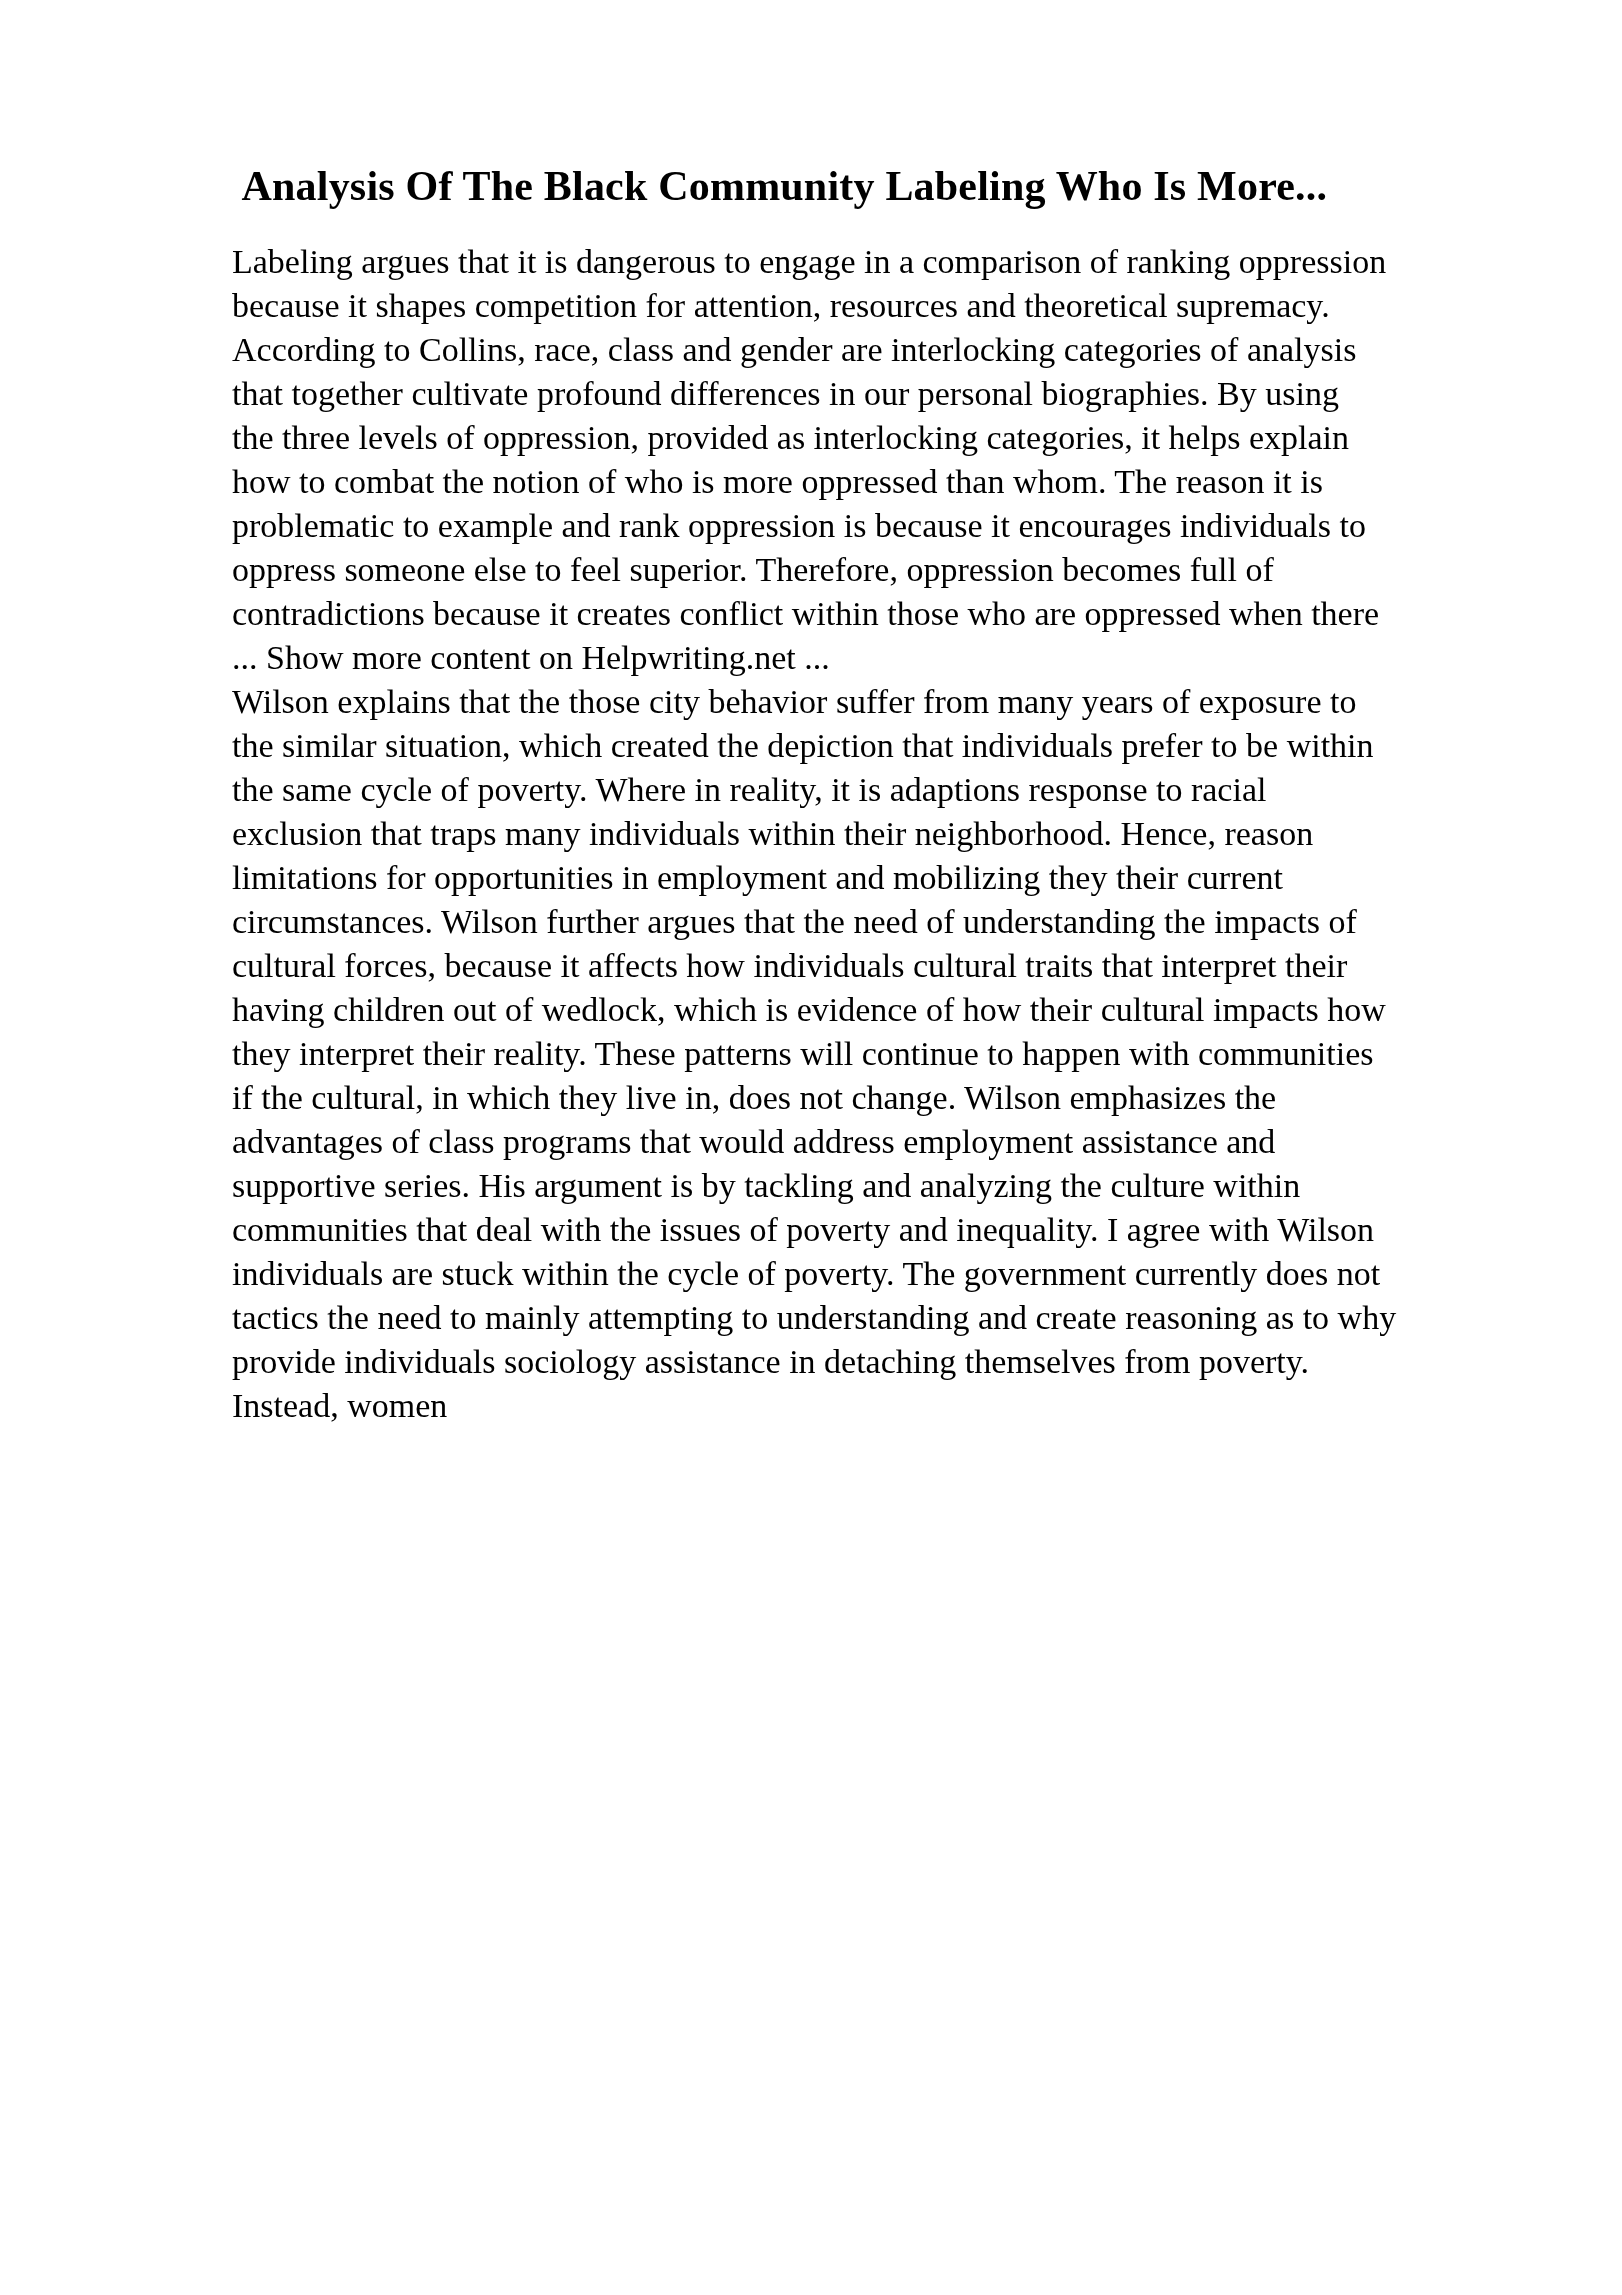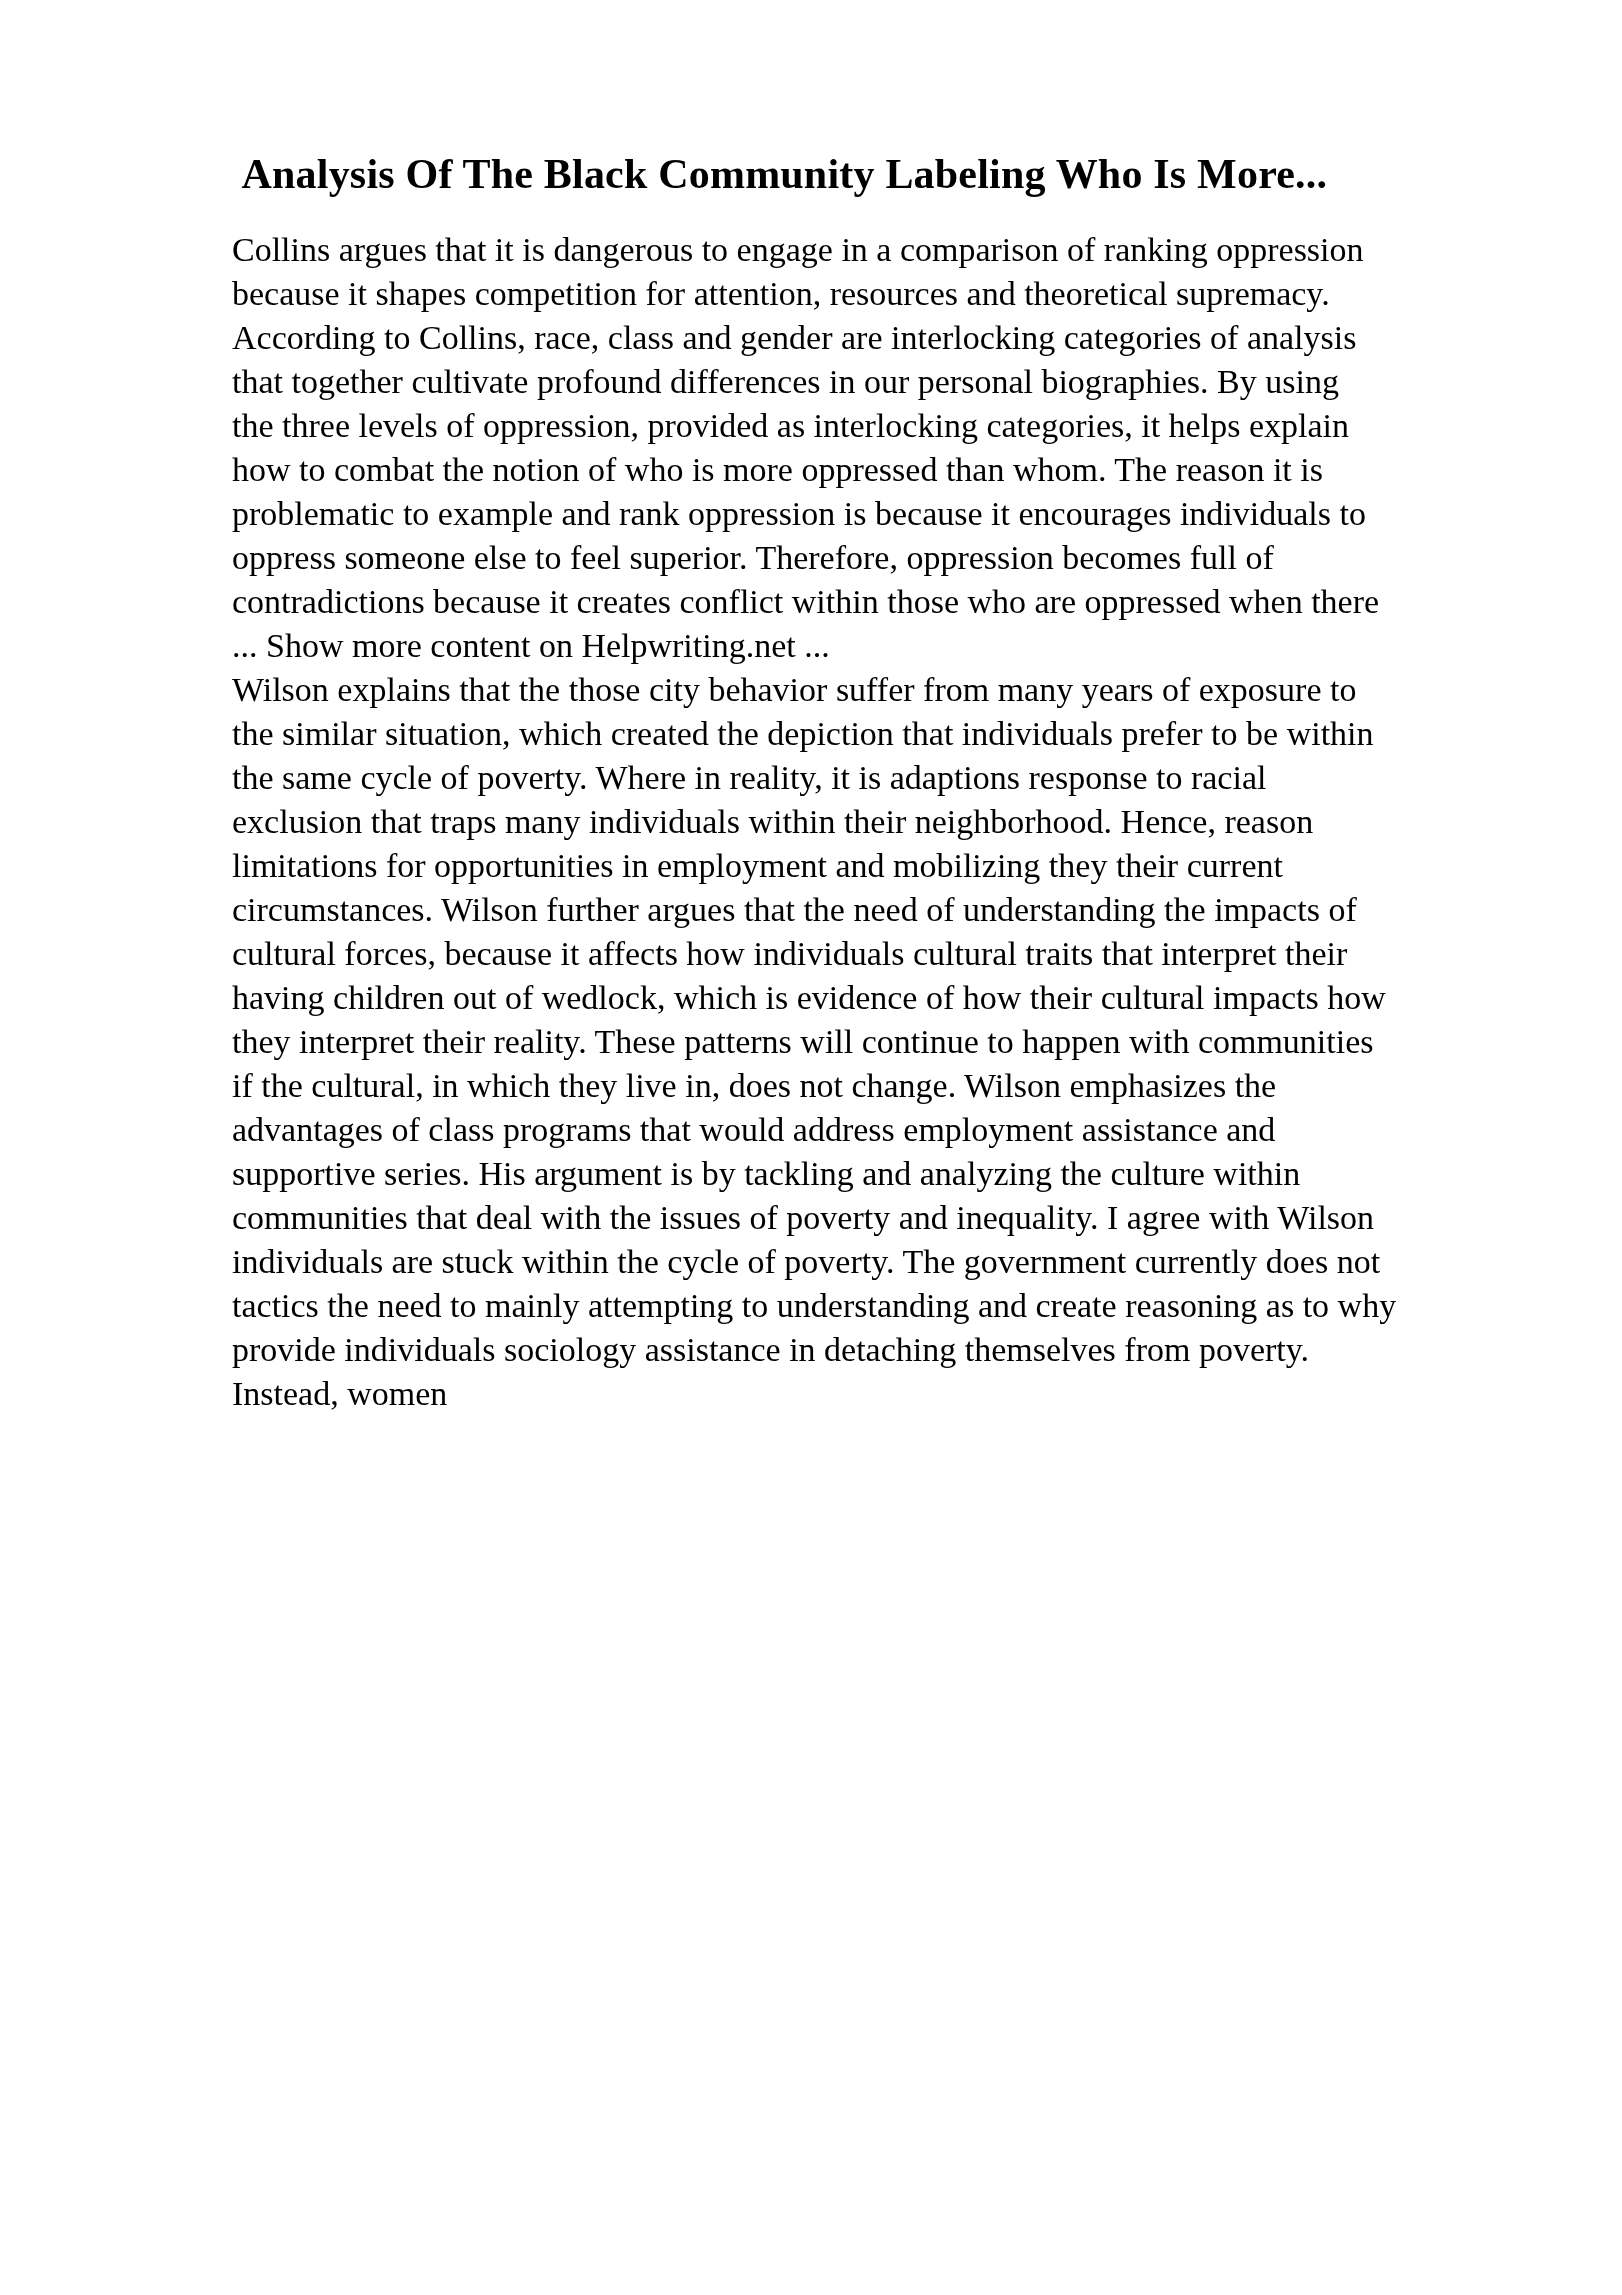--- a/index.html
+++ b/index.html
@@ -16,21 +16,21 @@
     background: #ffffff;
     overflow: hidden;
     font-family: "Liberation Serif", "DejaVu Serif", serif;
     color: #000000;
     -webkit-font-smoothing: antialiased;
   }
 
   .page-content {
     position: absolute;
     left: 232px;
-    top: 0;
+    top: 12px;
     width: 1237px;
   }
 
   .doc-title {
     font-family: "Liberation Serif", "DejaVu Serif", serif;
     font-weight: bold;
     font-size: 42px;
     line-height: 49px;
     letter-spacing: 0.2px;
     color: #000000;
@@ -59,21 +59,21 @@
 <body>
 
 <div class="page">
   <div class="page-content">
 
     <h1 class="doc-title">Analysis Of The Black Community Labeling Who Is More...</h1>
 
     <div class="body-block">
       <div id="para-container">
           <div>
-            <div class="doc-line">Collins argues that it is dangerous to engage in a comparison of ranking oppression</div>
+            <div class="doc-line">Labeling argues that it is dangerous to engage in a comparison of ranking oppression</div>
             <div class="doc-line">because it shapes competition for attention, resources and theoretical supremacy.</div>
             <div class="doc-line">According to Collins, race, class and gender are interlocking categories of analysis</div>
             <div class="doc-line">that together cultivate profound differences in our personal biographies. By using</div>
             <div class="doc-line">the three levels of oppression, provided as interlocking categories, it helps explain</div>
             <div class="doc-line">how to combat the notion of who is more oppressed than whom. The reason it is</div>
             <div class="doc-line">problematic to example and rank oppression is because it encourages individuals to</div>
             <div class="doc-line">oppress someone else to feel superior. Therefore, oppression becomes full of</div>
             <div class="doc-line">contradictions because it creates conflict within those who are oppressed when there</div>
           </div>
           <div>

